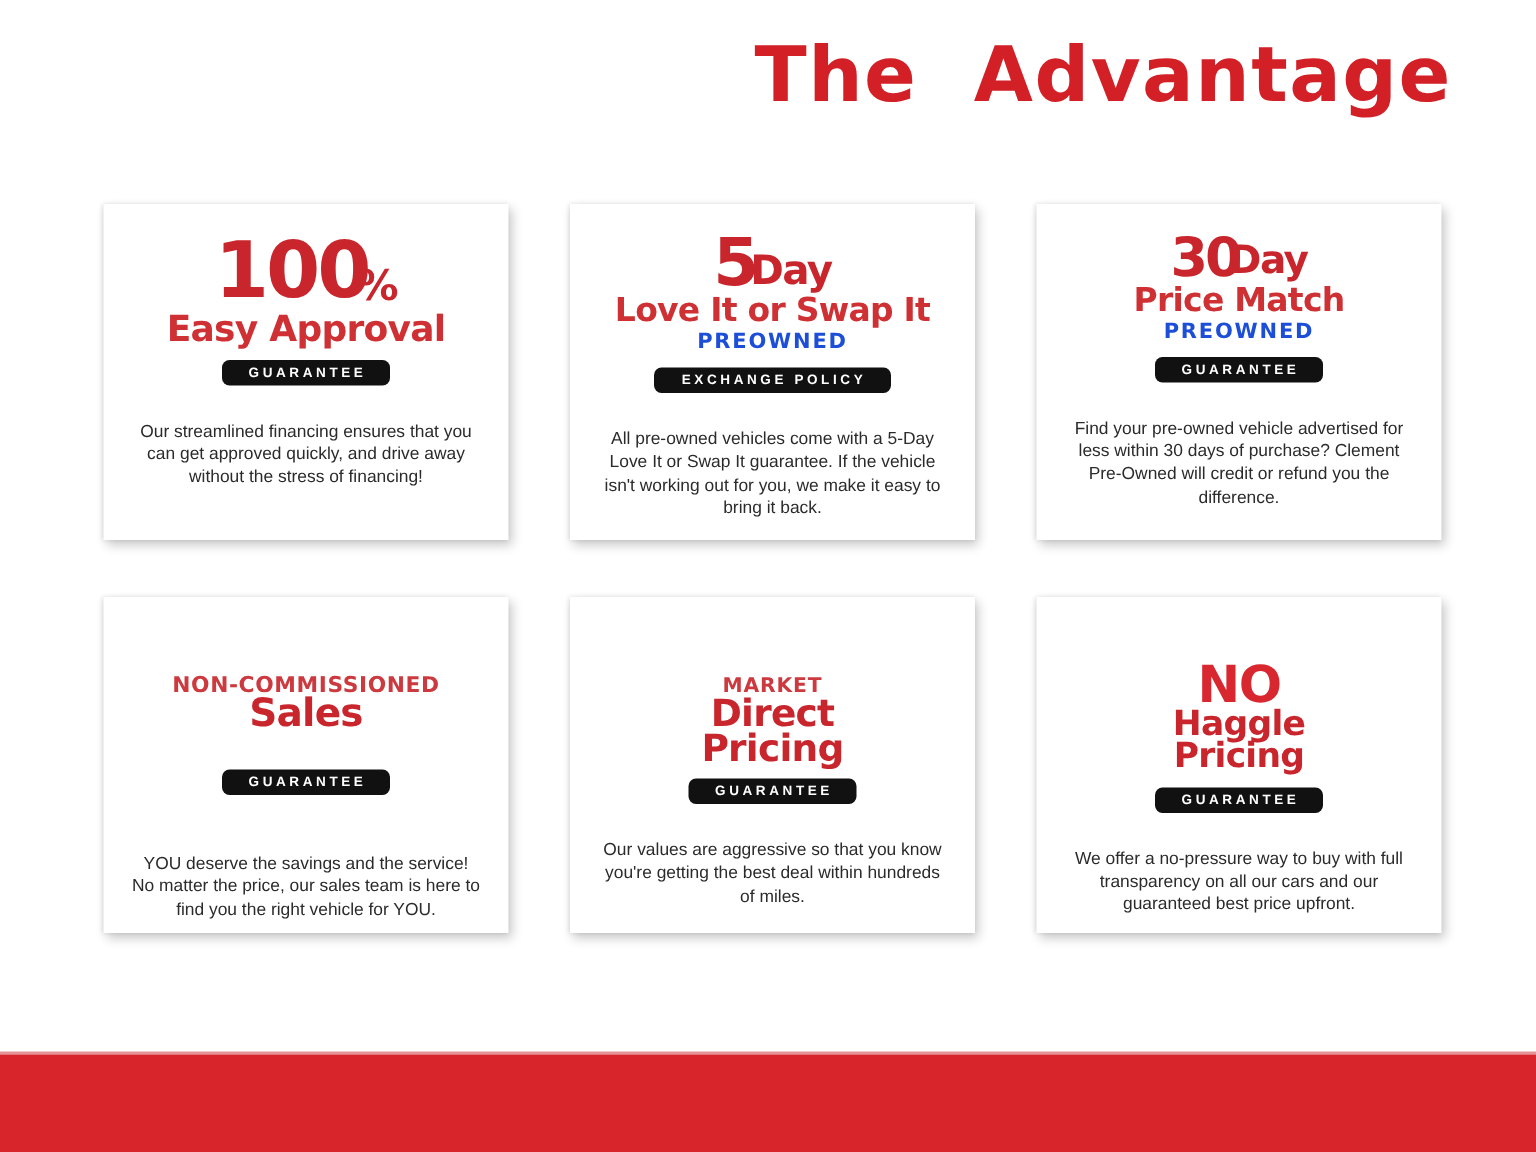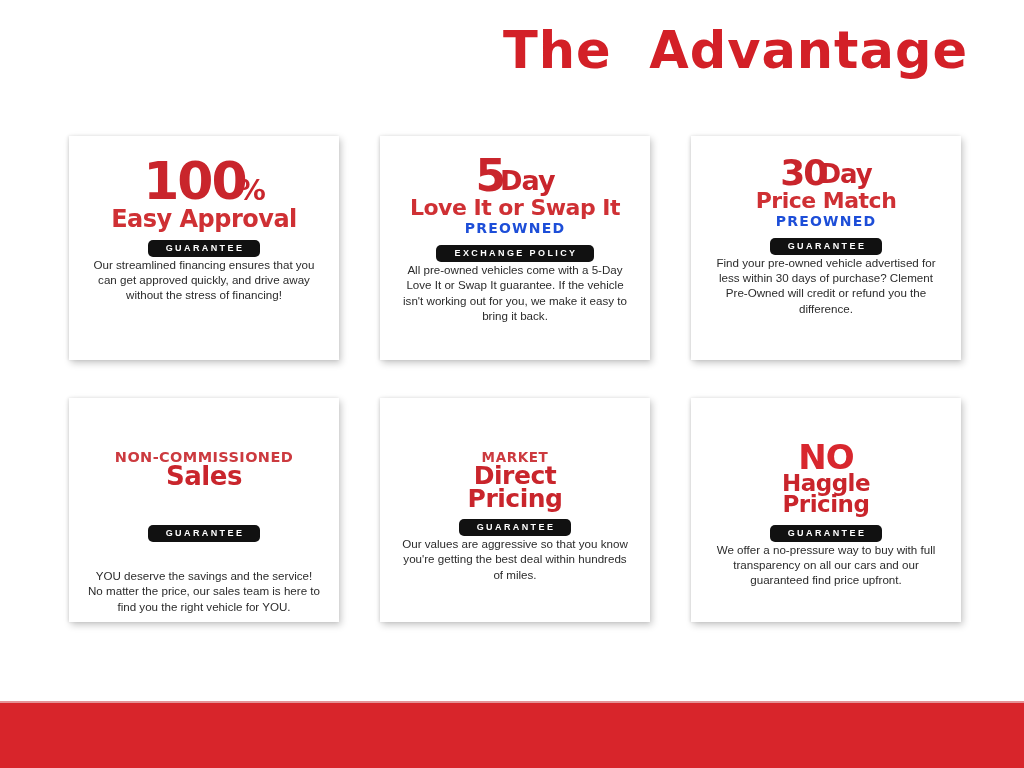--- a/index.html
+++ b/index.html
@@ -106,21 +106,21 @@
     font-weight: bold;
     font-size: 9px;
     letter-spacing: 2.4px;
     padding: 4px 16px 4px 18px;
     margin-top: 9px;
     white-space: nowrap;
     line-height: 1;
   }
 
   .card-body {
-    margin-top: 0;
+    margin-top: 23px;
     font-family: "Liberation Sans", sans-serif;
     font-size: 11.6px;
     line-height: 1.32;
     color: #2b2b2b;
     text-align: center;
     padding: 0 6px;
   }
 
   
   .c1 .logo-100 { font-size: 52px; }
@@ -240,19 +240,19 @@
     <div class="card-body">Our values are aggressive so that you know you're getting the best deal within hundreds of miles.</div>
   </div>
 
   <div class="card c6">
     <div class="card-logo">
       <span class="logo-big logo-no">NO</span>
       <span class="logo-big logo-l1">Haggle</span>
       <span class="logo-big logo-l2">Pricing</span>
     </div>
     <div class="badge">GUARANTEE</div>
-    <div class="card-body">We offer a no-pressure way to buy with full transparency on all our cars and our guaranteed find price upfront.</div>
+    <div class="card-body">We offer a no-pressure way to buy with full transparency on all our cars and our guaranteed best price upfront.</div>
   </div>
 
 </div>
 
 <div class="bottom-bar-hairline"></div>
 <div class="bottom-bar"></div>
 
 </body></html>

